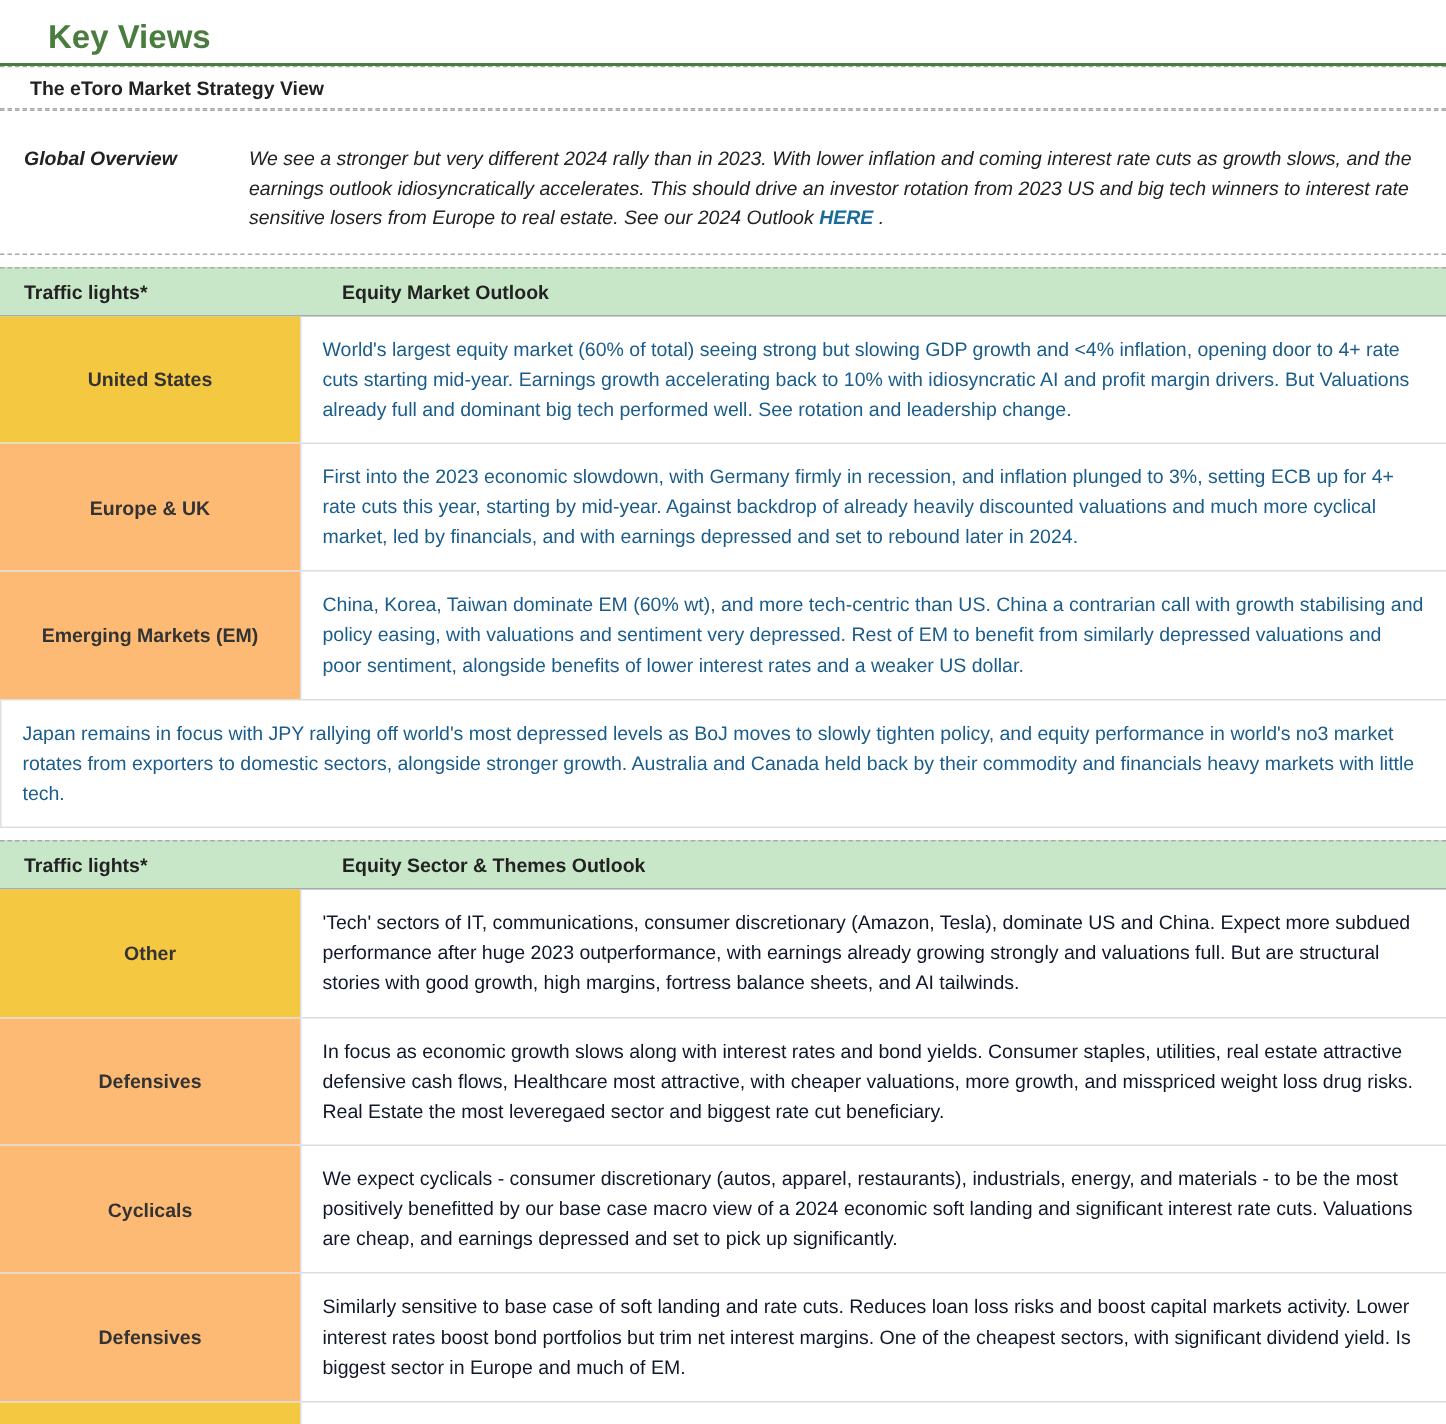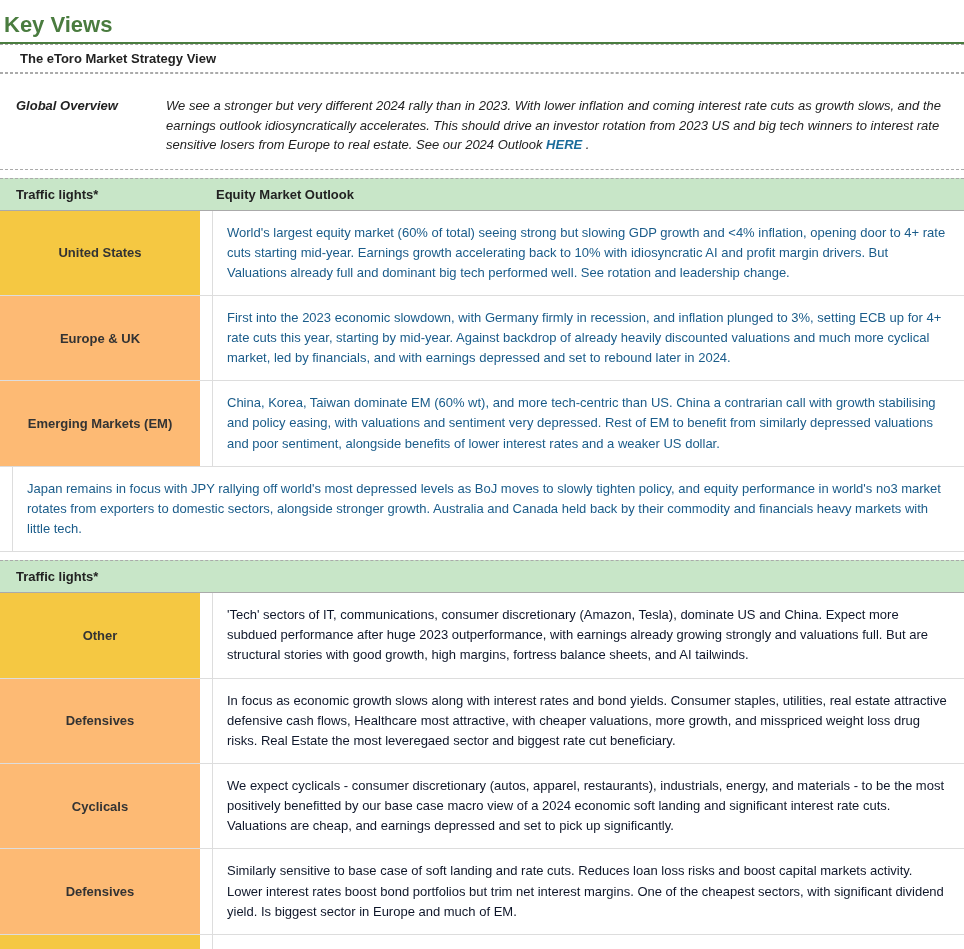--- a/index.html
+++ b/index.html
@@ -7,21 +7,21 @@
       font-family: Arial, sans-serif;
       font-size: 13px;
       background: #fff;
       color: #222;
       width: 964px;
     }
     .page-title {
       color: #4a7c3f;
       font-size: 22px;
       font-weight: bold;
-      padding: 12px 16px 4px 4px;
+      padding: 12px 16px 4px 32px;
       border-bottom: 2px solid #4a7c3f;
       margin-bottom: 0;
     }
     .section-divider {
       border: none;
       border-top: 1px dashed #aaa;
       margin: 0;
     }
     .section-header {
       background: #fff;
@@ -53,21 +53,21 @@
       color: #1a6b9a;
       text-decoration: none;
       font-weight: bold;
     }
     .table-header-row {
       display: flex;
       background: #c8e6c8;
       padding: 8px 16px;
       font-weight: bold;
       font-size: 13px;
-      gap: 0;
+      gap: 12px;
       border-bottom: 1px solid #aaa;
       border-top: 1px dashed #aaa;
     }
     .table-header-row .col-label {
       min-width: 200px;
       width: 200px;
     }
     .table-header-row .col-desc {
       flex: 1;
     }
@@ -95,21 +95,20 @@
       background: #fdba74;
       color: #333;
     }
     .market-desc-cell {
       flex: 1;
       padding: 12px 14px;
       font-size: 13px;
       line-height: 1.55;
       color: #1a5c8a;
       border-left: 1px solid #ddd;
-      margin-left: 12px;
     }
     .market-desc-cell.dark-text {
       color: #0f172a;
     }
     .spacer {
       height: 8px;
     }
   </style>
 </head>
 <body>
@@ -154,20 +153,21 @@
 </div>
 
 <div class="market-row">
   <div class="market-desc-cell">Japan remains in focus with JPY rallying off world's most depressed levels as BoJ moves to slowly tighten policy, and equity performance in world's no3 market rotates from exporters to domestic sectors, alongside stronger growth. Australia and Canada held back by their commodity and financials heavy markets with little tech.</div>
 </div>
 
 <div class="spacer"></div>
 
 <div class="table-header-row">
   <div class="col-label">Traffic lights*</div>
+  <div class="col-desc">Equity Sector &amp; Themes Outlook</div>
 </div>
 
 <div class="market-row">
   <div class="market-label-cell yellow">Other</div>
   <div class="market-desc-cell dark-text">'Tech' sectors of IT, communications, consumer discretionary (Amazon, Tesla), dominate US and China. Expect more subdued performance after huge 2023 outperformance, with earnings already growing strongly and valuations full. But are structural stories with good growth, high margins, fortress balance sheets, and AI tailwinds.</div>
 </div>
 
 <div class="market-row">
   <div class="market-label-cell green">Defensives</div>
   <div class="market-desc-cell dark-text">In focus as economic growth slows along with interest rates and bond yields. Consumer staples, utilities, real estate attractive defensive cash flows,  Healthcare most attractive, with cheaper valuations, more growth, and misspriced weight loss drug risks. Real Estate the most leveregaed sector and biggest rate cut beneficiary.</div>

